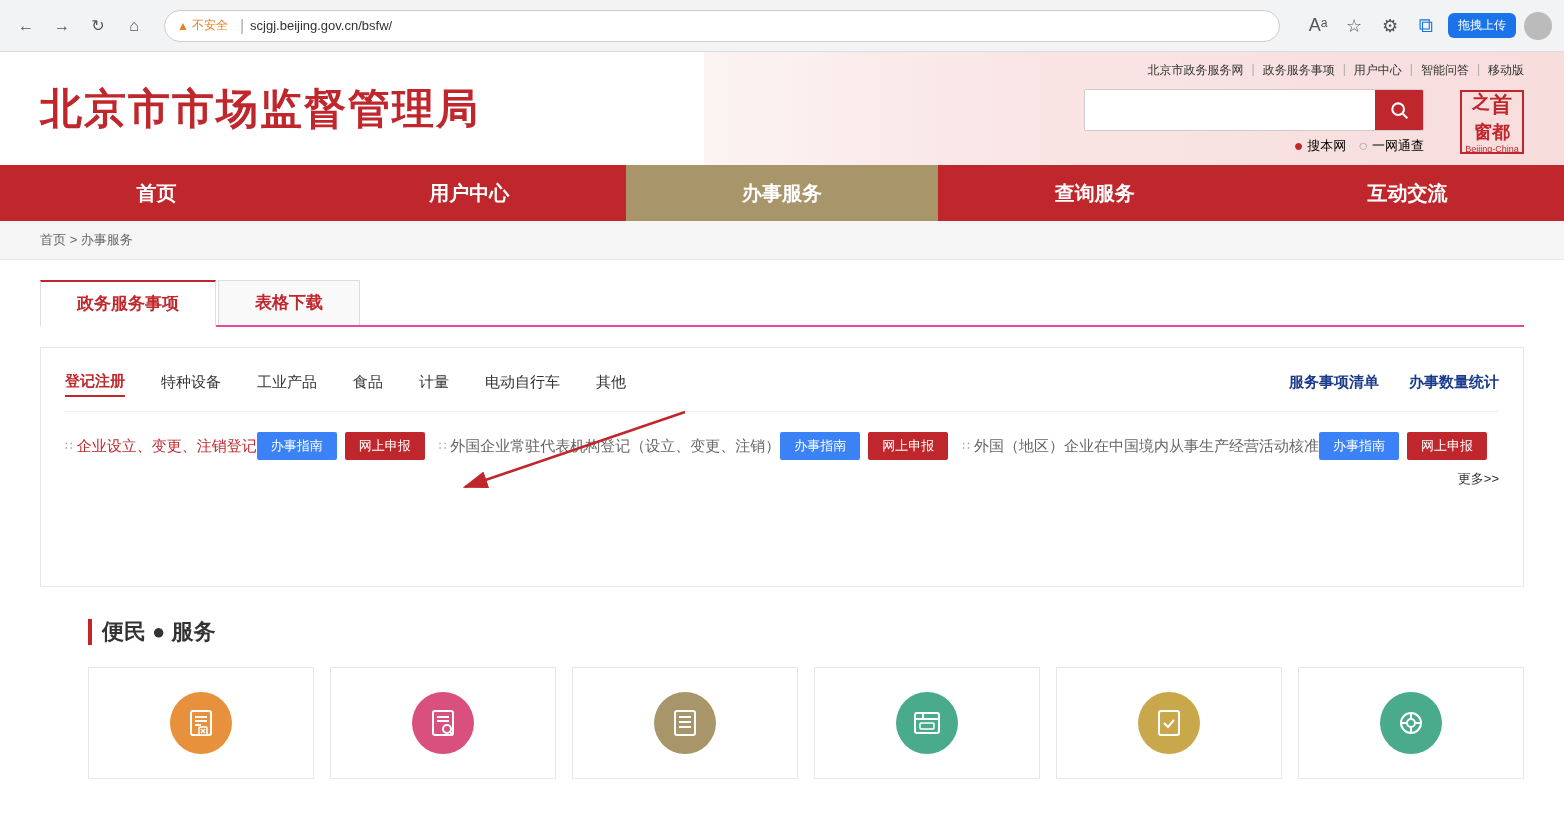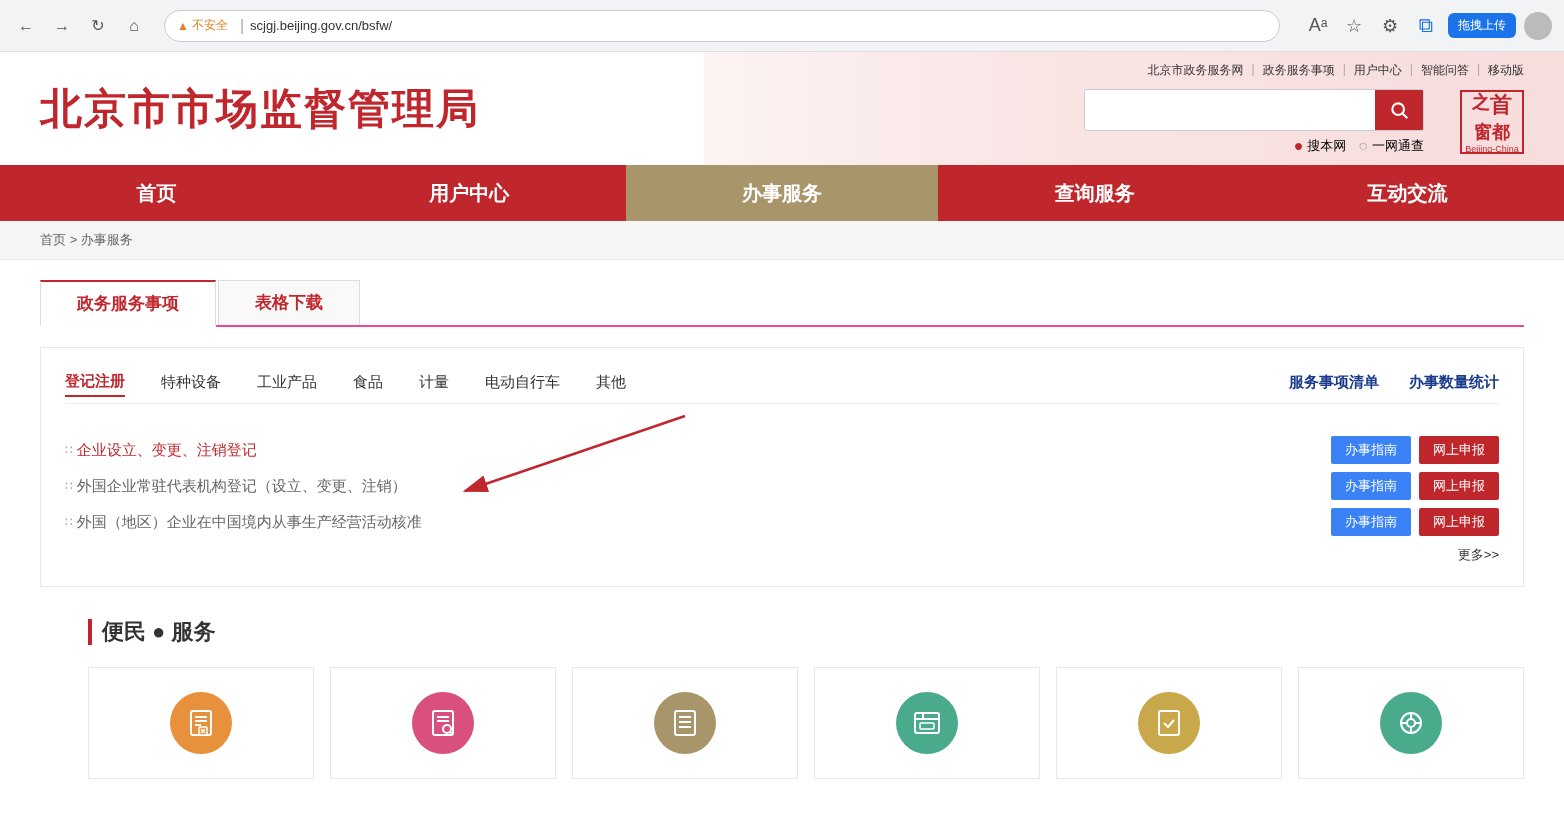--- a/index.html
+++ b/index.html
@@ -229,26 +229,26 @@
 
     
     .service-panel {
       border: 1px solid #e8e8e8;
       padding: 20px 24px;
       min-height: 240px;
     }
     .category-nav {
       display: flex;
       gap: 36px;
-      margin-bottom: 32px;
+      margin-bottom: 20px;
       font-size: 15px;
       color: #333;
       align-items: center;
       border-bottom: 1px solid #eee;
-      padding-bottom: 6px;
+      padding-bottom: 14px;
     }
     .category-item {
       cursor: pointer;
       padding: 4px 0;
       color: #333;
     }
     .category-item.active { color: #c0272d; font-weight: bold; border-bottom: 2px solid #c0272d; }
     .category-right {
       margin-left: auto;
       display: flex;
@@ -257,22 +257,22 @@
     .category-right-item {
       font-size: 15px;
       font-weight: bold;
       color: #1a3a8c;
       cursor: pointer;
     }
 
     
     .service-list {
       display: flex;
-      flex-direction: column;
-      gap: 8px;
+      flex-direction: row;
+      gap: 14px;
       position: relative;
     }
     .service-row {
       display: flex;
       align-items: center;
       justify-content: space-between;
     }
     .service-link {
       color: #666;
       font-size: 15px;

